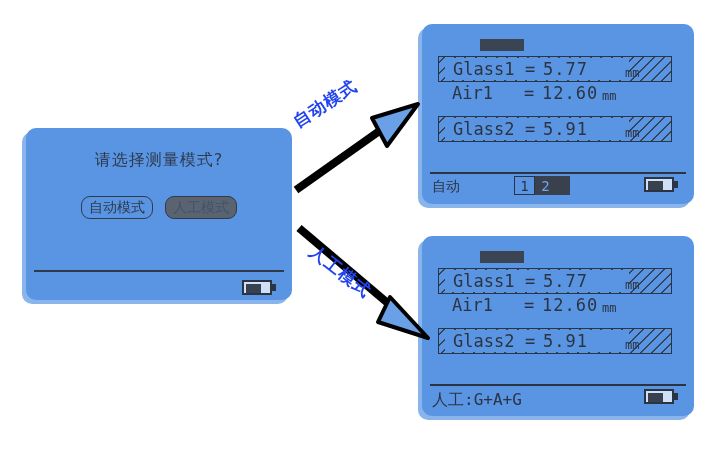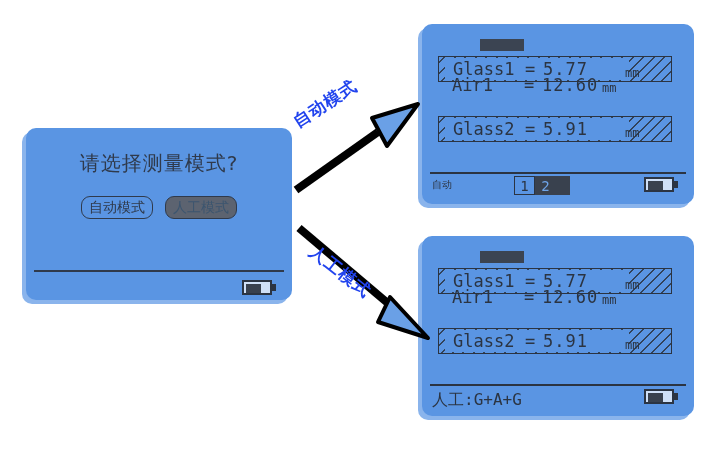--- a/index.html
+++ b/index.html
@@ -19,21 +19,21 @@
     box-shadow:-4px 4px 0 0 #8ab4ec;
     box-sizing:border-box;
   }
   .lcd-inner{position:absolute;left:0;top:0;right:0;bottom:0;overflow:hidden;border-radius:10px;}
 
   
   #panel-select{left:26px;top:128px;width:266px;height:172px;}
   .sel-title{
     position:absolute;left:0;right:0;top:22px;
     text-align:center;
-    color:#2f3a4c;font-size:20px;letter-spacing:1px;
+    color:#2f3a4c;font-size:16px;letter-spacing:1px;
     font-family:"DejaVu Sans","Liberation Sans",sans-serif;
   }
   .sel-buttons{
     position:absolute;left:0;right:0;top:68px;
     display:flex;justify-content:center;align-items:center;gap:12px;
   }
   .mode-btn{
     border:1.6px solid #2f3a4c;
     border-radius:9px;
     padding:2px 7px 3px 7px;
@@ -108,29 +108,29 @@
     font-size:17px;
     text-decoration:underline;
   }
   .lbl{position:absolute;left:14px;}
   .eq{position:absolute;left:86px;}
   .val{position:absolute;left:104px;letter-spacing:1px;}
   .unit{position:absolute;font-size:12px;font-family:"DejaVu Sans Mono","Liberation Mono",monospace;}
 
   
   .l1{top:32px;}
-  .l2{top:48px;}
+  .l2{top:56px;}
   .l3{top:92px;padding-left:11px;}
 
   .bottom-rule{
     position:absolute;left:8px;right:8px;top:148px;height:2px;background:#2b3442;
   }
   .status-txt{
     position:absolute;left:10px;top:154px;
-    color:#2b3442;font-size:10px;
+    color:#2b3442;font-size:14px;
     font-family:"DejaVu Sans","Liberation Sans",sans-serif;
   }
   .status-txt.mono{font-family:"DejaVu Sans Mono","Liberation Mono",monospace;font-size:16px;}
 
   .pager{
     position:absolute;left:92px;top:152px;
     height:19px;display:flex;align-items:stretch;
     background:#39414e;
     border:0;
     padding:0 14px 0 0;

